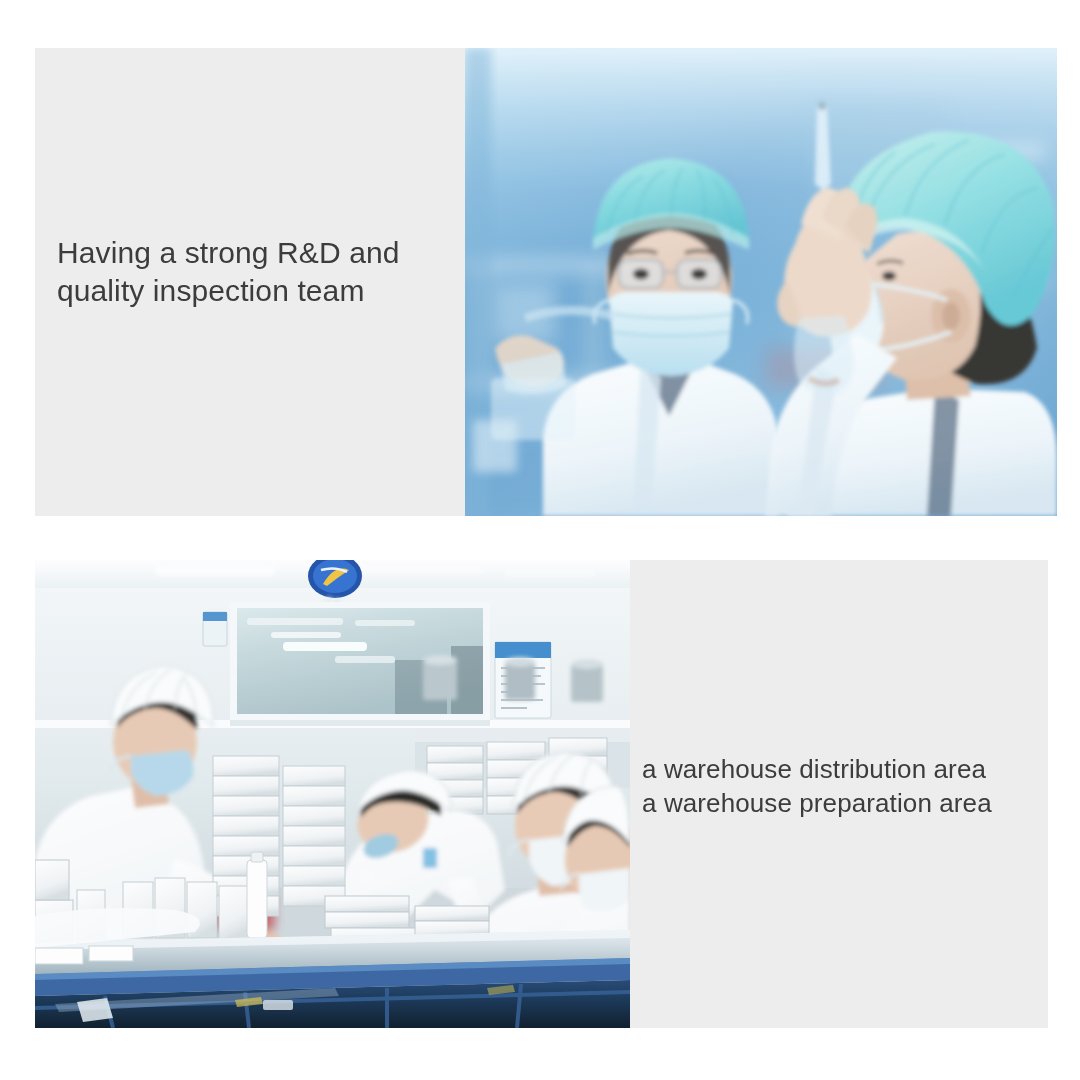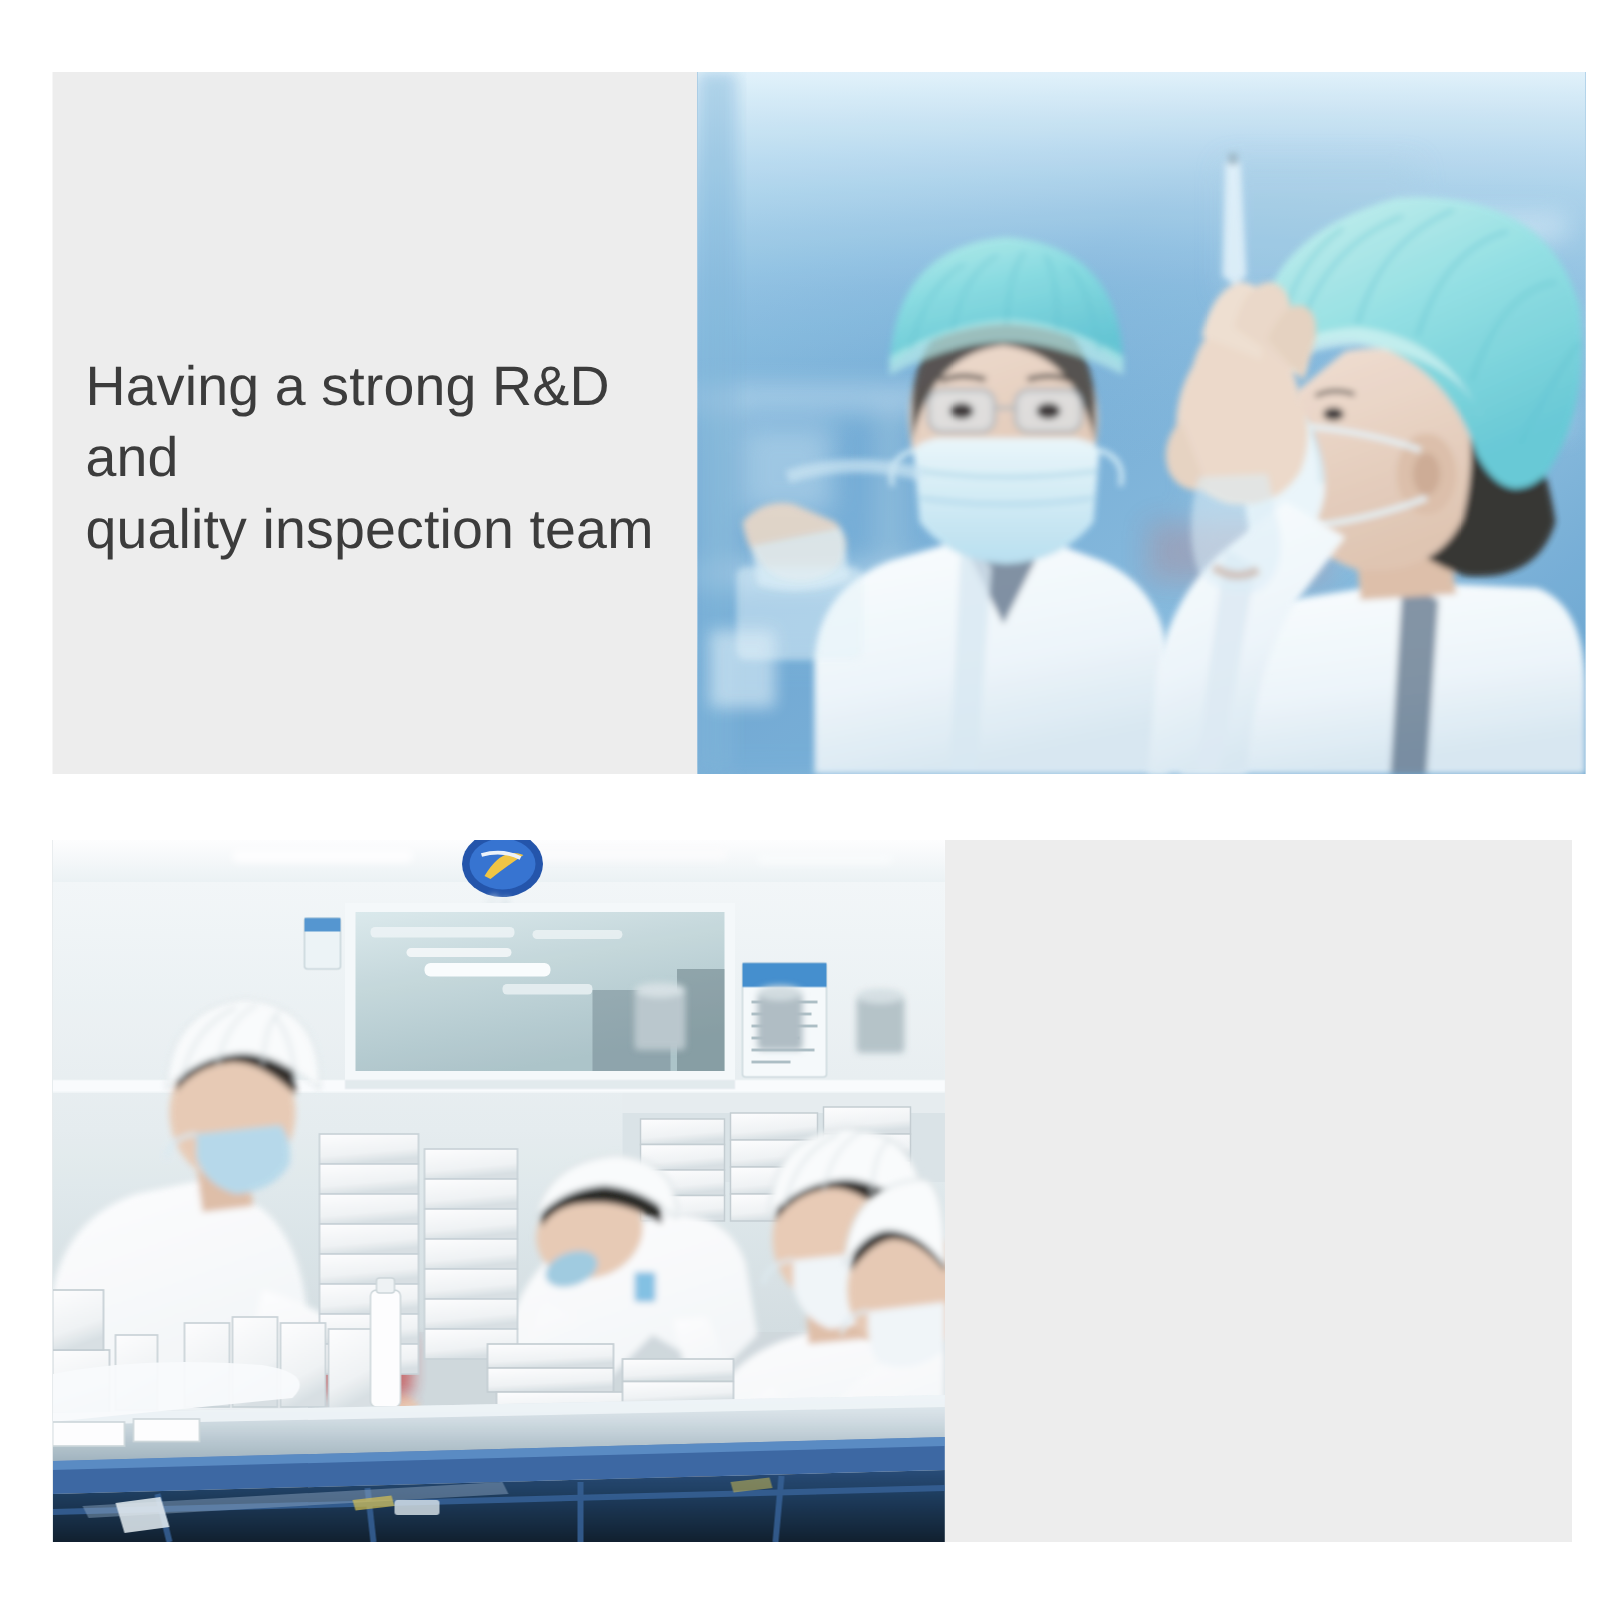--- a/index.html
+++ b/index.html
@@ -36,21 +36,21 @@
     width: 430px;
     height: 468px;
     background: #ededed;
   }
   .caption-top {
     position: absolute;
     left: 22px;
     top: 186px;
     width: 400px;
     color: #3c3c3c;
-    font-size: 37px;
+    font-size: 30px;
     font-weight: 300;
     line-height: 1.28;
     letter-spacing: 0.1px;
     white-space: pre-line;
   }
   .img-top {
     position: absolute;
     left: 430px;
     top: 0;
     width: 592px;
@@ -598,15 +598,17 @@
           <g fill="#ffffff" stroke="#cdd7da" stroke-width="1.1">
             <rect x="0" y="388" width="48" height="16"></rect>
             <rect x="54" y="386" width="44" height="15"></rect>
           </g>
 
           <rect x="0" y="0" width="595" height="468" fill="#cfe0e6" opacity="0.05"></rect>
         </svg>
       </div>
     </div>
 
+    <div class="caption-bottom">a warehouse distribution area
+a warehouse preparation area</div>
   </div>
 
 </div>
 
 </body></html>

